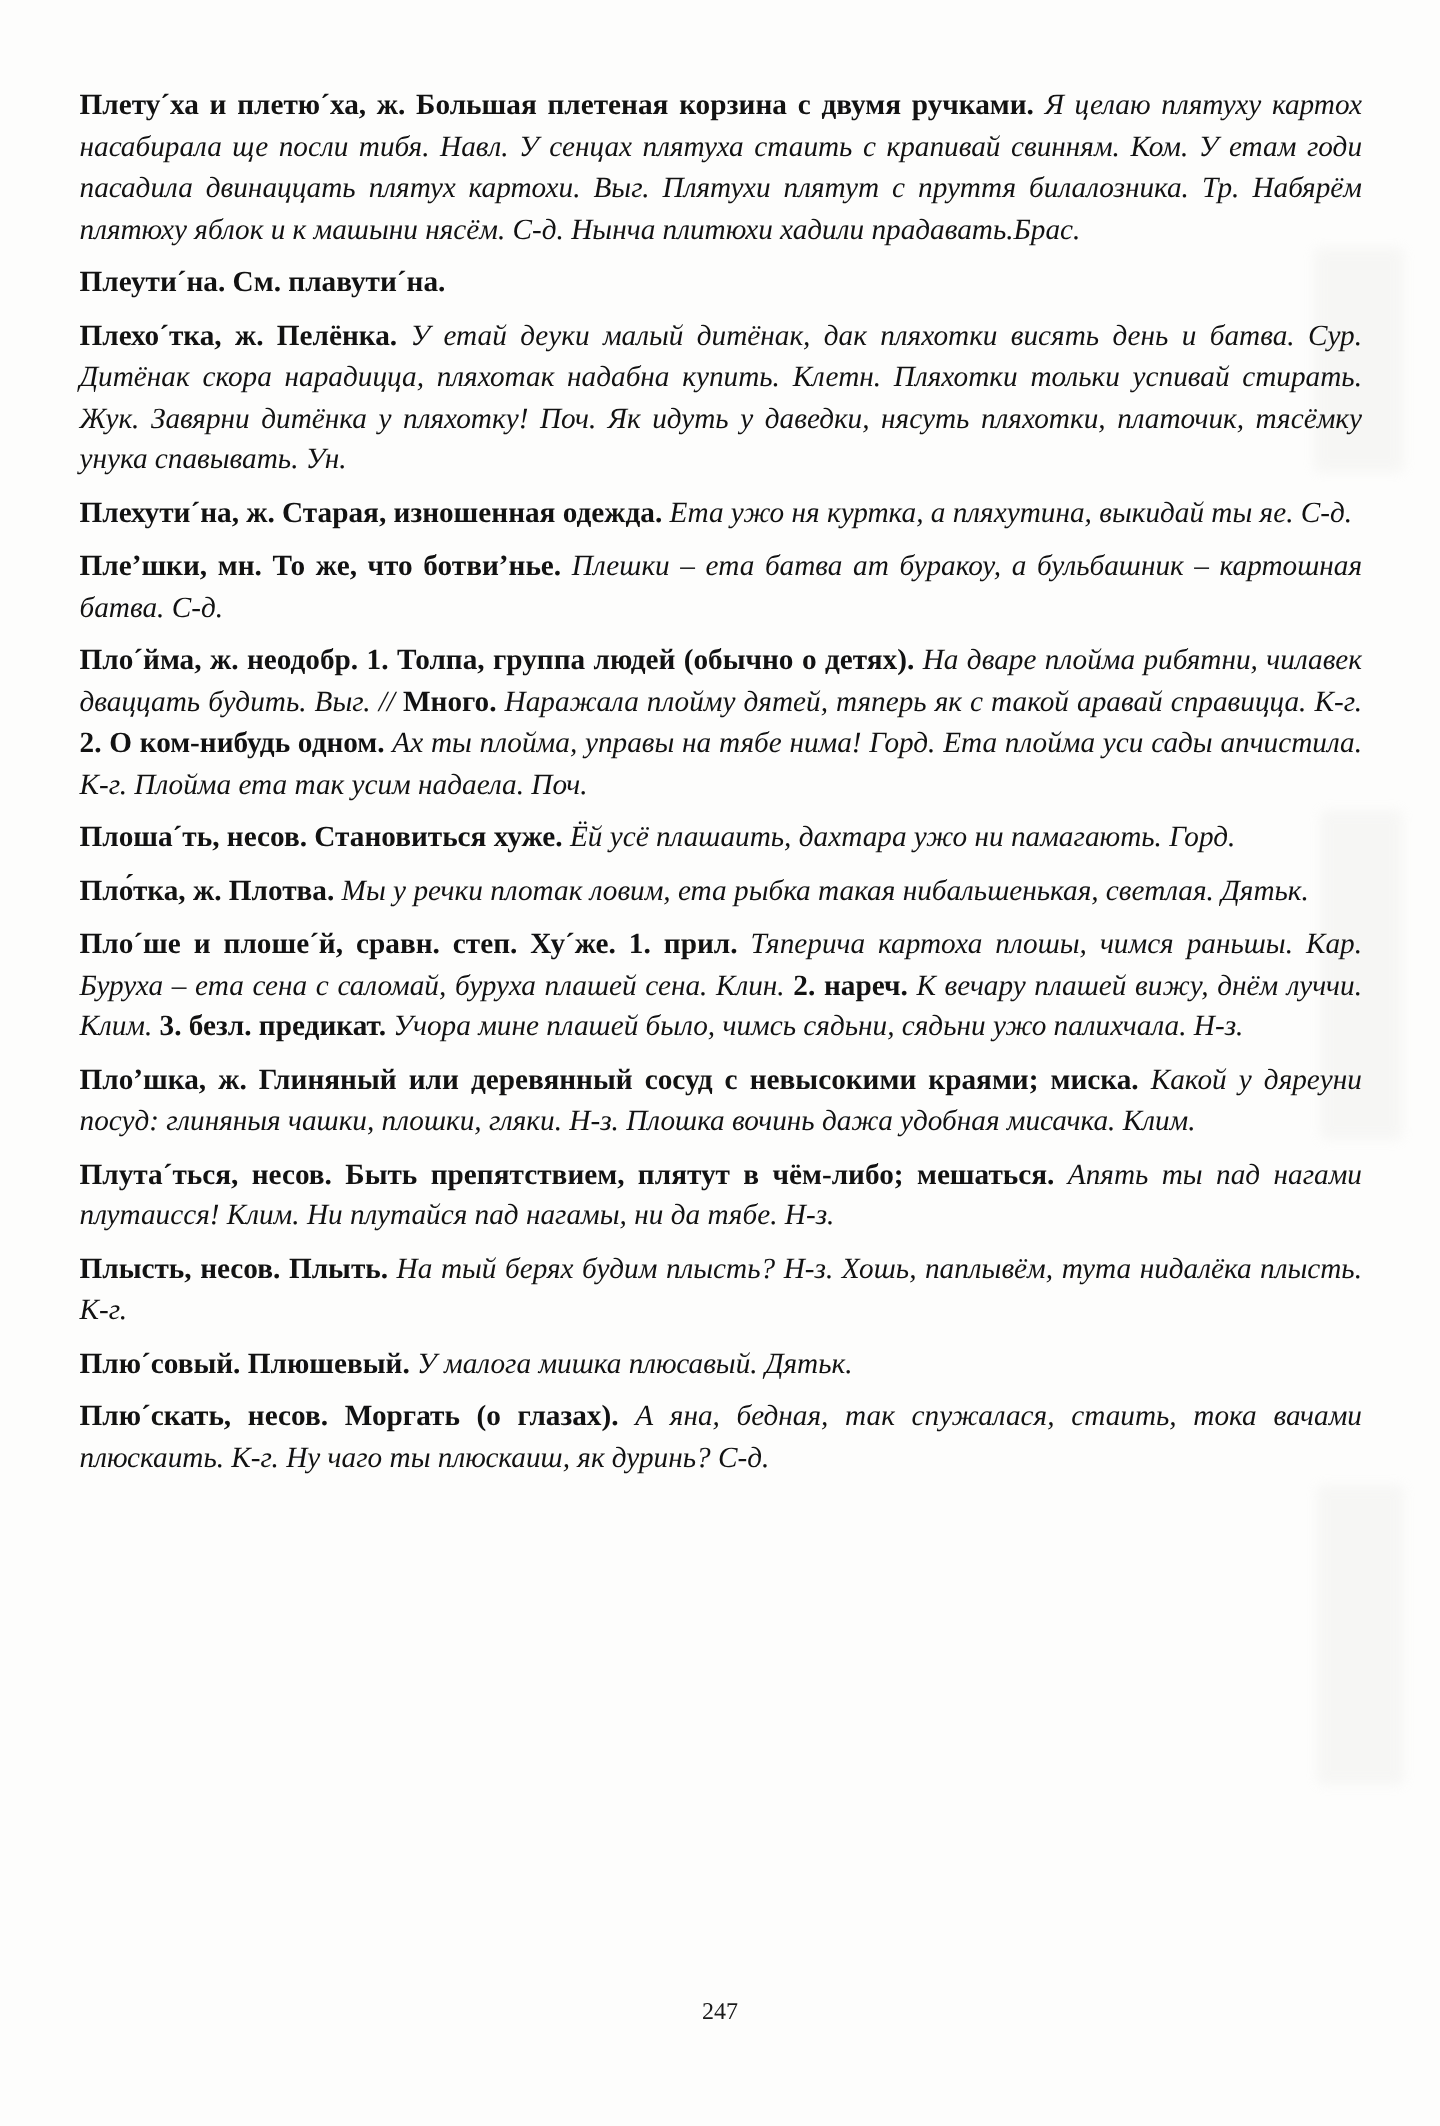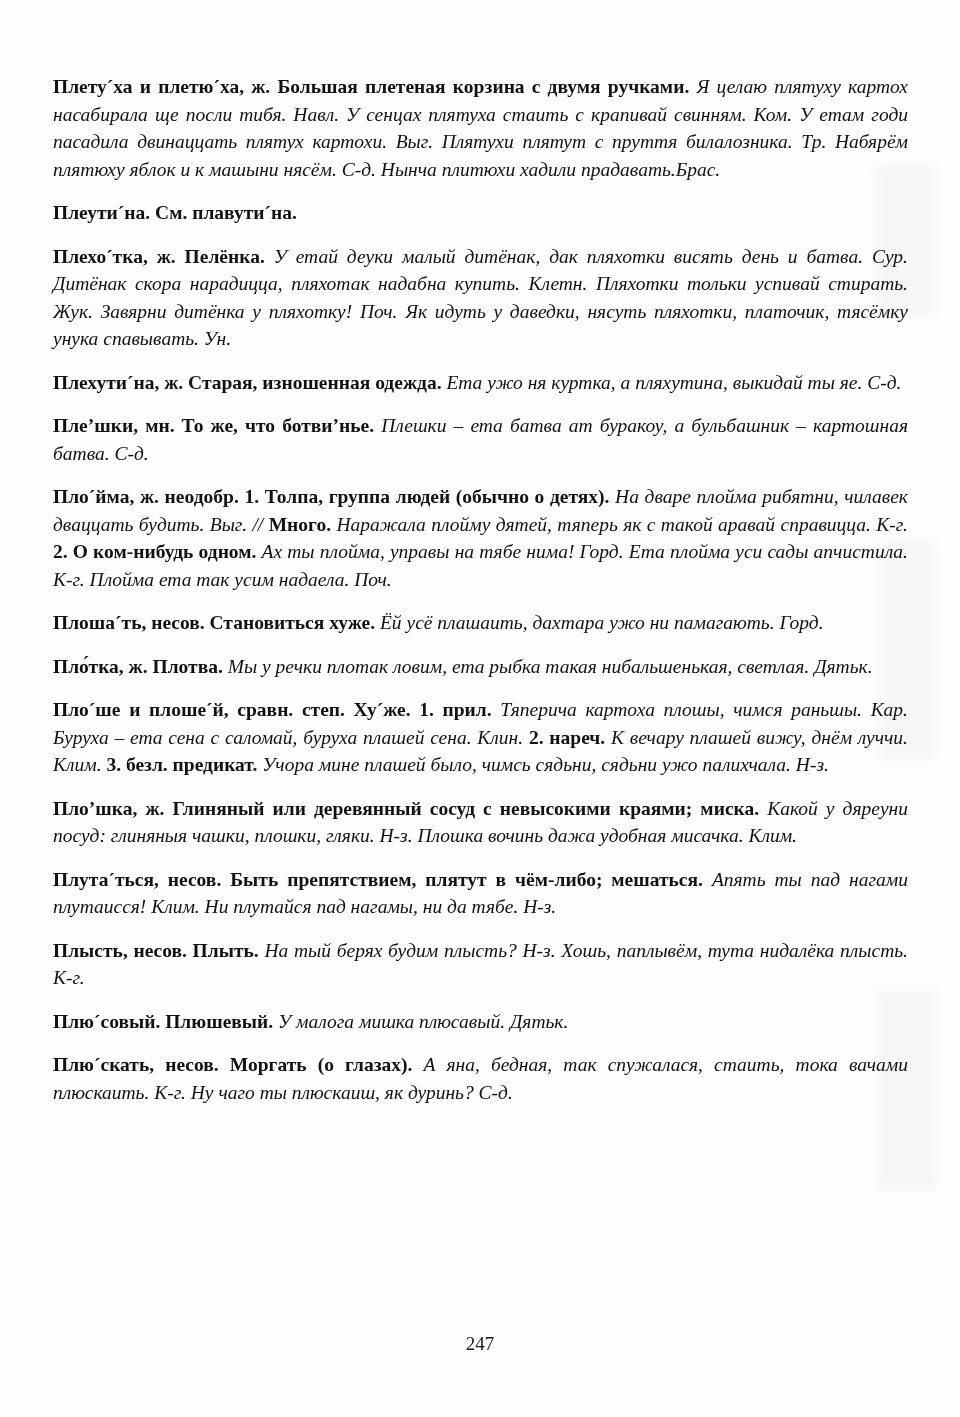--- a/index.html
+++ b/index.html
@@ -10,26 +10,26 @@
     overflow:hidden;
     font-family:"Liberation Serif","DejaVu Serif",serif;
     color:#121212;
   }
   .content{
     position:absolute;
     left:53px;top:57px;width:855px;
     font-size:19.5px;line-height:27.5px;
     text-align:justify;
   }
-  p.entry{margin:16px 0 8px 0;padding:0;}
+  p.entry{margin:0 0 8px 0;padding:0;}
   .bold{font-weight:700;}
   .italic{font-style:italic;}
   .page-number{
     position:absolute;left:0;top:1333px;width:100%;
-    text-align:center;font-size:19px;color:#1a1a1a;
+    text-align:center;font-size:16px;color:#1a1a1a;
   }
   
   .bleed{position:absolute;background:#d8d8d4;opacity:.18;filter:blur(4px);border-radius:4px;}
   .bleed.b1{left:876px;top:165px;width:60px;height:150px;}
   .bleed.b2{left:880px;top:540px;width:55px;height:220px;}
   .bleed.b3{left:878px;top:990px;width:58px;height:200px;}
 </style>
 </head>
 <body>
 

